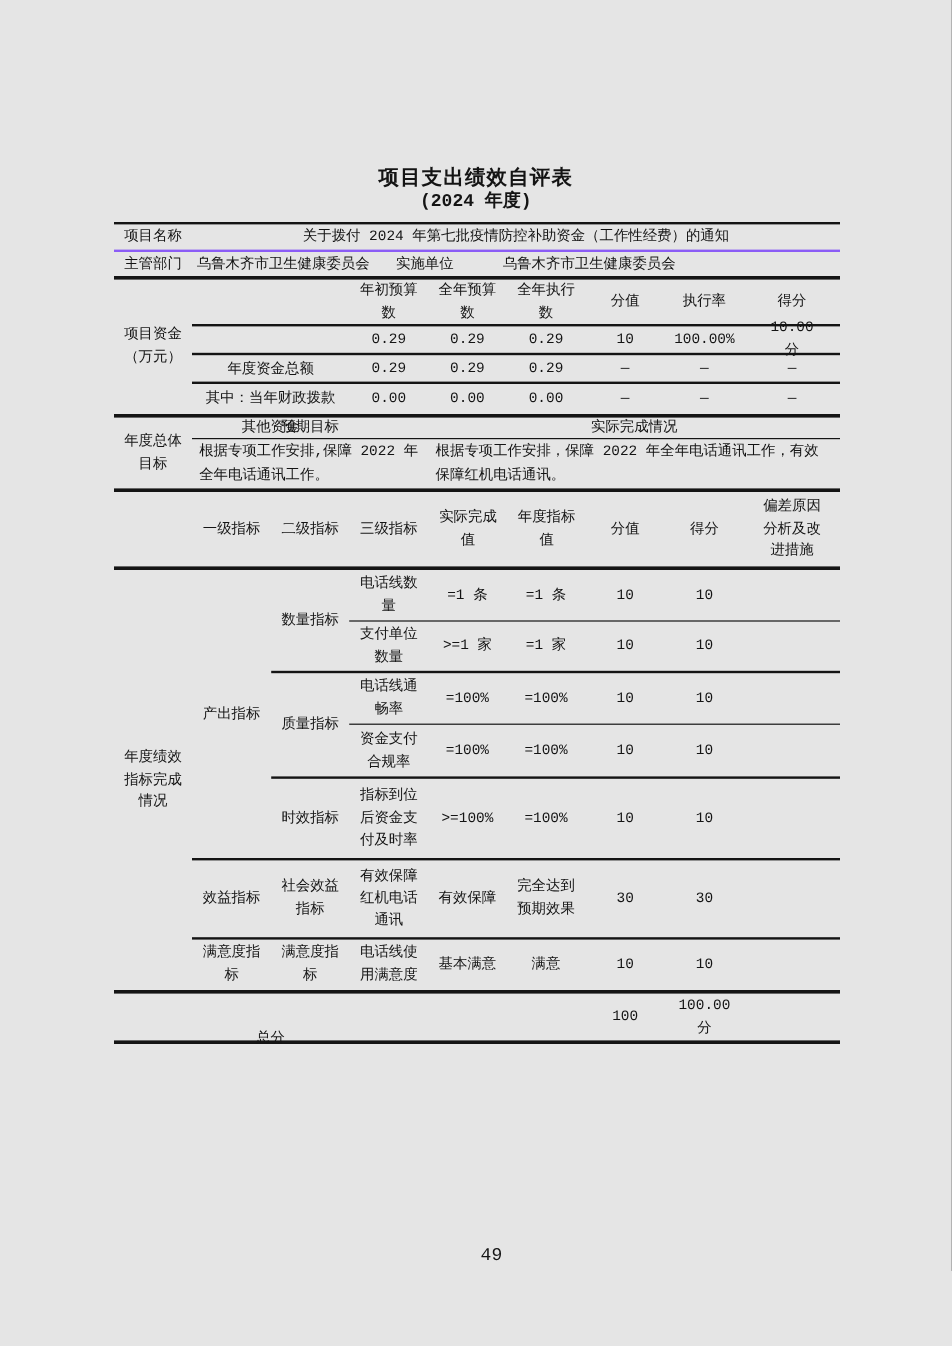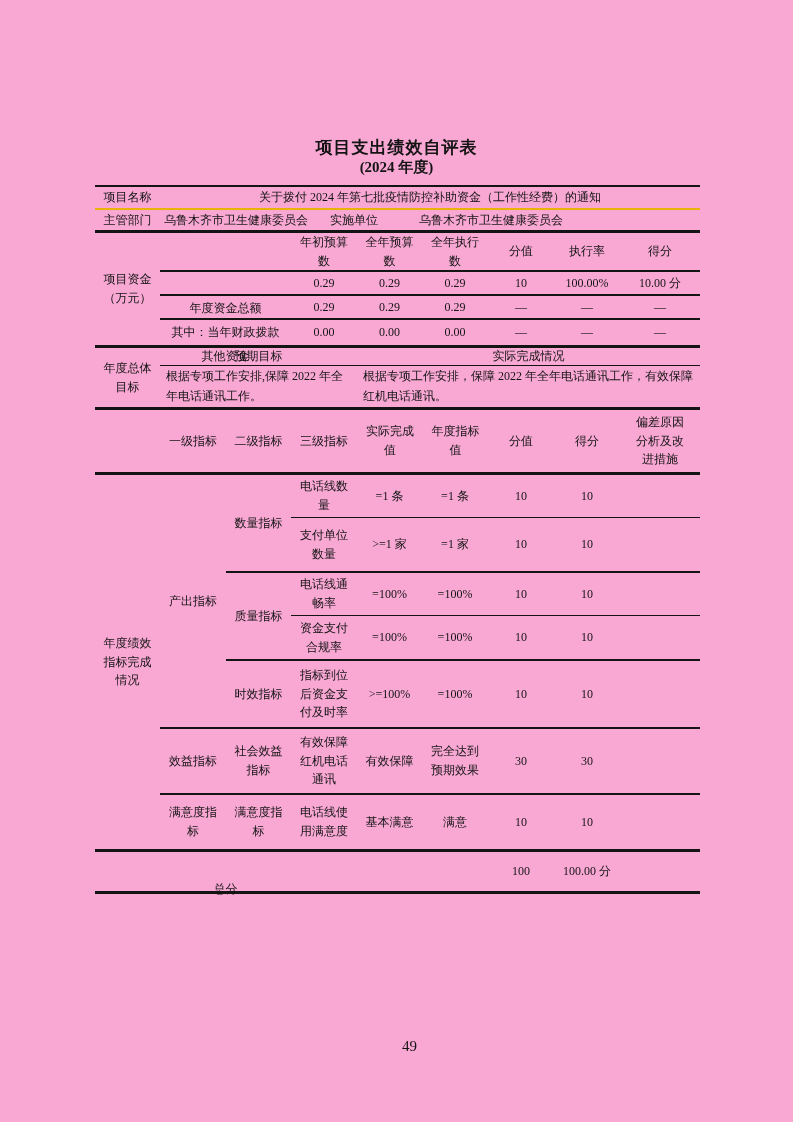--- a/index.html
+++ b/index.html
@@ -1,19 +1,19 @@
 <!DOCTYPE html>
 <html><head>
 <meta charset="utf-8">
 <style>
   * { margin:0; padding:0; box-sizing:border-box; }
   html,body { background:#888; }
   .sheet {
-    position:relative; width:793px; height:1122px; background:#f9a8d4;
-    font-family:Liberation Serif, serif; color:#141414;
+    position:relative; width:793px; height:1122px; background:#e5e5e5;
+    font-family:Liberation Mono, monospace; color:#141414;
     margin:0 auto; overflow:hidden;
   }
   .doc-title {
     position:absolute; top:136px; left:0; width:100%;
     text-align:center; font-size:17px; font-weight:700; letter-spacing:1px;
   }
   .doc-subtitle {
     position:absolute; top:158px; left:0; width:100%;
     text-align:center; font-size:15px; font-weight:700;
   }
@@ -34,29 +34,29 @@
   .c3 { width:66px; padding:0 6px; }
   .c4 { width:65px; padding:0 4px; }
   .c5 { width:66px; padding:0 5px; }
   .c6 { width:66px; }
   .c7 { width:66px; }
   .c8 { width:80px; padding:0 13px; }
   .c12 { width:131px;margin-top:36px; }   
   .c345 { width:197px; }  
   .cfill { flex:1; }
   
-  .bb-std { border-bottom:2px solid #eab308; }
+  .bb-std { border-bottom:2px solid #8b5cf6; }
   .bb-sec { border-bottom:3px solid #141414; }
   .bt-leaf { border-top:1.5px solid #141414; }
   .bt-sub  { border-top:2px solid #141414; }
   .bt-grp  { border-top:2.2px solid #141414; }
   .bt-sec  { border-top:3px solid #141414; }
   
   .h17{height:17px} .h23{height:23px} .h24{height:24px} .h27{height:27px}
-  .h37{height:37px} .h42{height:42px} .h43{height:54px} .h44{height:44px}
+  .h37{height:37px} .h42{height:42px} .h43{height:42px} .h44{height:44px}
   .h64{height:64px} .h65{height:65px} .h66{height:66px}
   
   .block { display:flex; align-items:stretch; }
   .vcol { display:flex; flex-direction:column; }
   .goal-text {
     justify-content:flex-start; align-items:center;
     text-align:left; padding:2px 6px; line-height:1.6;
   }
   .r-dept .cell { padding:0 2px; }
   .dept-v1 { width:152px; }

